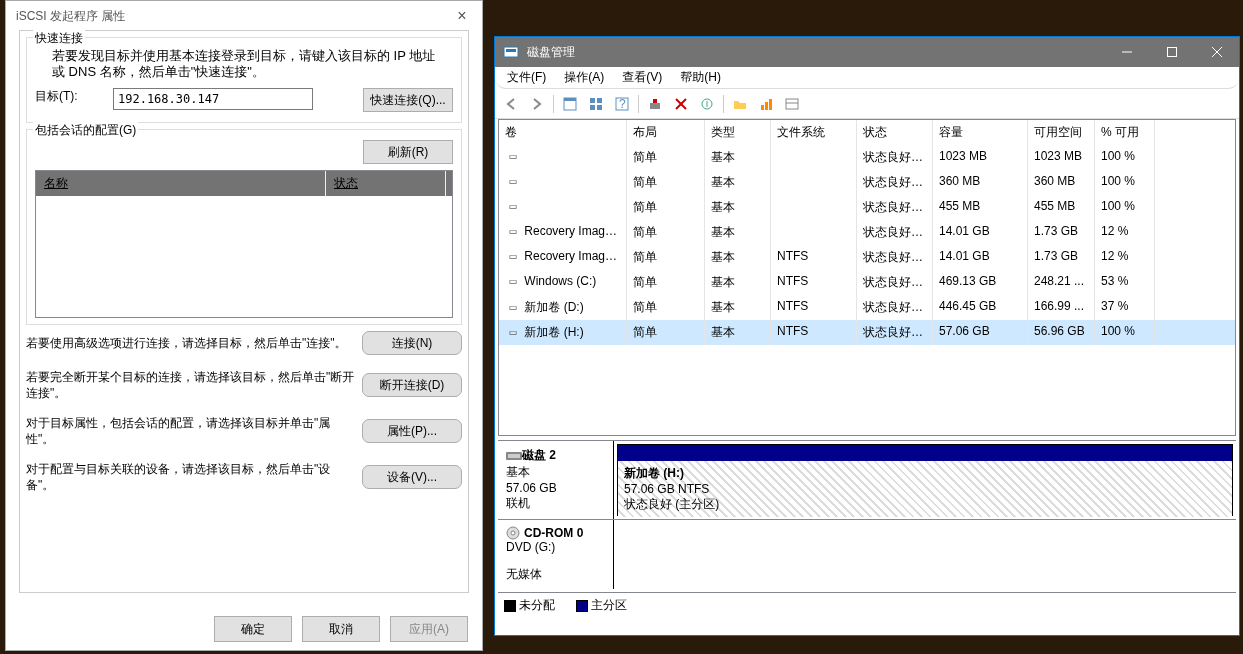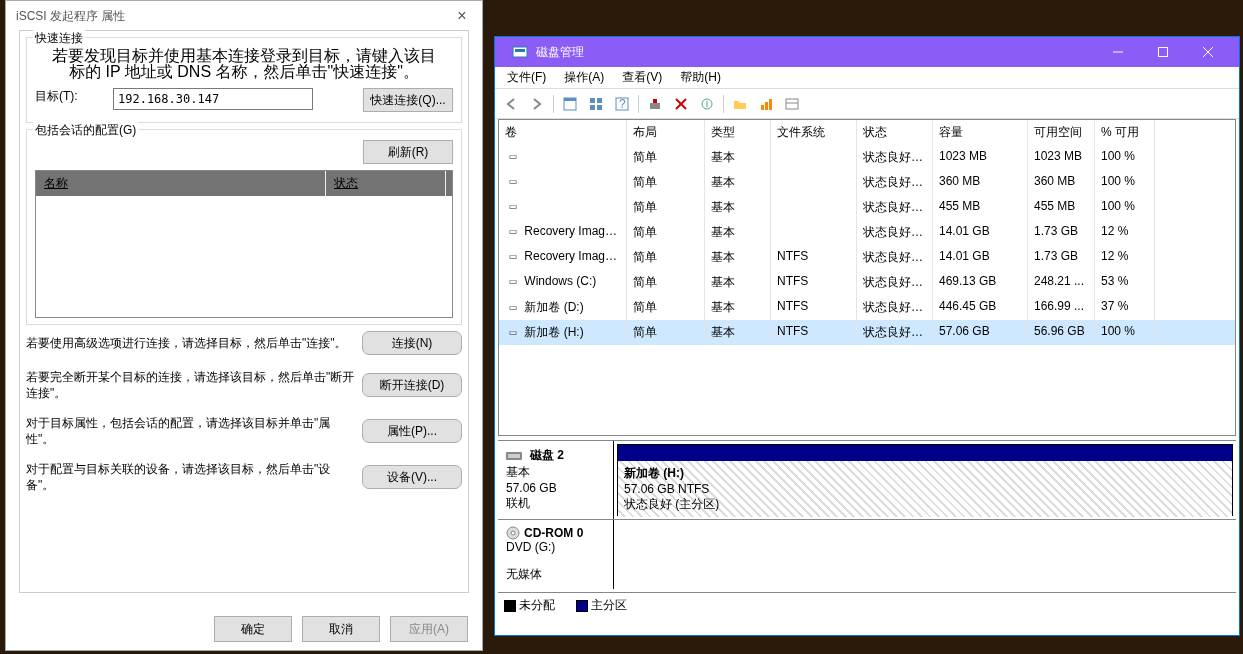--- a/index.html
+++ b/index.html
@@ -9,21 +9,21 @@
 .iscsi-dialog { position: absolute; left: 5px; top: 0; width: 478px; height: 651px; background: #fff; border: 1px solid #aaa; }
 .iscsi-title { height: 30px; padding: 6px 10px; display: flex; justify-content: space-between; align-items: center; color: #555; }
 .iscsi-close { font-size: 16px; color: #555; width: 20px; text-align: center; }
 .iscsi-tabs { display: flex; padding-left: 13px; }
 .iscsi-tab { padding: 5px 10px; border: 1px solid #ccc; border-bottom: none; background: #fff; margin-right: -1px; }
 .iscsi-tab.active { border-bottom: 1px solid #fff; position: relative; z-index: 1; }
 .iscsi-body { border: 1px solid #ccc; margin: 0 13px 0 13px; padding: 0; position: relative; top: -1px; height: 563px; }
 
 .group { border: 1px solid #ddd; margin: 6px; padding: 2px 8px 10px 8px; position: relative; }
 .group-title { position: absolute; top: -8px; left: 6px; background: #fff; padding: 0 2px; font-size: 12px; }
-.group p { font-size: 16px; line-height: 16px; margin: 8px 17px; text-align: center; }
+.group p { font-size: 13px; line-height: 16px; margin: 8px 17px; }
 
 .row { display: flex; gap: 18px; }
 .label { width: 60px; }
 .textfield { border: 1px solid #7a7a7a; height: 22px; padding: 1px 4px; font-family: Consolas, monospace; }
 .btn { border: 1px solid #adadad; background: #e1e1e1; height: 24px; padding: 0 6px; text-align: center; min-width: 90px; display: inline-flex; align-items: center; justify-content: center; }
 .btn.disabled { color: #888; }
 
 .list { border: 1px solid #828790; margin-top: 6px; height: 148px; overflow: hidden; }
 .list-header { display: flex; background: #737373; text-decoration: underline; }
 .list-header > div { padding: 4px 8px; border-right: 1px solid #eee; }
@@ -33,27 +33,27 @@
 .actions-area { margin: 6px; }
 .action-pair { display: flex; align-items: center; gap: 6px; margin-bottom: 14px; }
 .action-pair p { flex: 1; font-size: 12px; line-height: 16px; }
 .action-pair .btn { width: 100px; min-width: 100px; border-radius: 7px; }
 
 .iscsi-footer { position: absolute; bottom: 0; left: 0; right: 0; height: 42px; display: flex; justify-content: flex-end; gap: 10px; padding: 8px 14px; }
 .iscsi-footer .btn { min-width: 78px; height: 26px; }
 
 
 .dm-window { position: absolute; left: 494px; top: 36px; width: 746px; height: 600px; background: #fff; border: 1px solid #0078d7; }
-.dm-titlebar { height: 30px; background: #8b5cf6; color: #fff; display: flex; align-items: center; padding: 0 9px; }
+.dm-titlebar { height: 30px; background: #737373; color: #fff; display: flex; align-items: center; padding: 0 0; }
 .dm-titlebar .dm-icon { margin: 0 8px; }
 .dm-titlebar .title-txt { flex: 1; }
 .dm-winbtn { width: 45px; height: 30px; display: flex; align-items: center; justify-content: center; color: #fff; }
 .dm-winbtn.close { background: transparent; }
 
-.dm-menubar { height: 22px; display: flex; gap: 2px; padding: 2px 4px; border-bottom: 1px solid #ddd; }
+.dm-menubar { height: 22px; display: flex; gap: 2px; padding: 2px 4px; border-bottom: 1px solid #ddd; border-radius: 11px; }
 .dm-menu-item { padding: 0 8px; display: flex; align-items: center; }
 
 .dm-toolbar { height: 30px; padding: 2px 4px; display: flex; align-items: center; gap: 2px; border-bottom: 1px solid #ddd; }
 .dm-tool { width: 24px; height: 22px; display: flex; align-items: center; justify-content: center; }
 .dm-sep { width: 1px; height: 18px; background: #ccc; margin: 0 2px; }
 
 .dm-grid { border: 1px solid #828790; margin: 0 3px; }
 .dm-grid-header { display: flex; background: #fff; }
 .dm-col { padding: 4px 6px; border-right: 1px solid #e5e5e5; overflow: hidden; white-space: nowrap; text-overflow: ellipsis; }
 .dm-grid-body .dm-row { display: flex; }
@@ -347,21 +347,21 @@
           <div class="dm-col c6">56.96 GB</div>
           <div class="dm-col c7">100 %</div>
         </div>
       </div>
     <div style="height:90px;"></div>
   </div>
 
   <div class="dm-lower">
     <div class="dm-disk">
       <div class="dm-disk-info">
-        <div style="display:flex;align-items:center;gap:8px;">
+        <div style="display:flex;align-items:center;gap:0;">
           <span>
               <svg width="16" height="12">
                 <rect x="0" y="2" width="16" height="8" rx="1" fill="#888"></rect>
                 <rect x="2" y="4" width="12" height="4" fill="#ccc"></rect>
               </svg>
             </span>
           <span class="disk-name">磁盘 2</span>
         </div>
         <div>基本</div>
         <div>57.06 GB</div>

